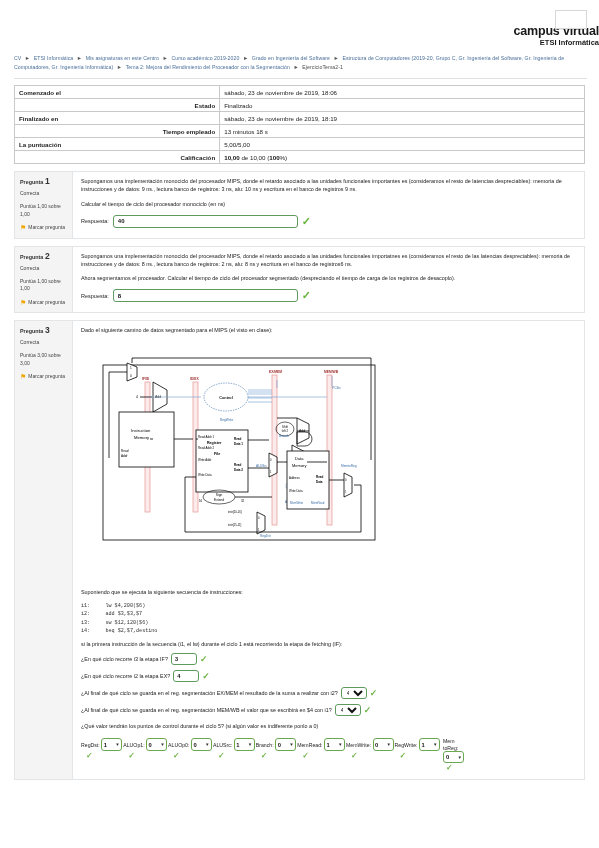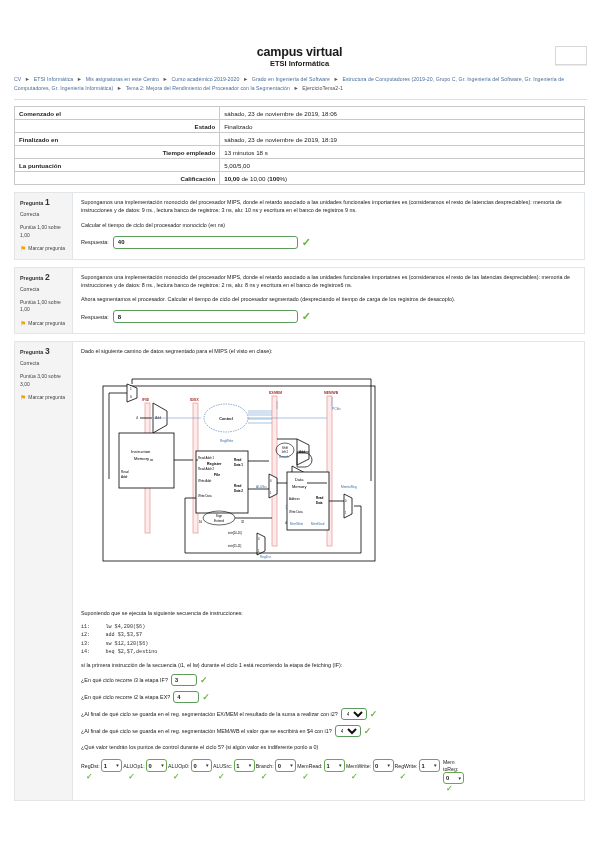--- a/index.html
+++ b/index.html
@@ -6,21 +6,21 @@
   html, body {
     margin: 0; padding: 0;
     background: #ffffff;
     width: 599px; height: 848px;
     overflow: hidden;
     font-family: "Liberation Sans", sans-serif;
   }
   .page { position: relative; width: 599px; height: 848px; background:#fff; }
 
   
-  .site-header { padding: 10px 0 4px 0; text-align: center; position: relative; margin-top: 36px; }
+  .site-header { padding: 25px 0 4px 0; text-align: right; position: relative; }
   .brand-title { font-size: 12.5px; font-weight: bold; color: #1a1a1a; letter-spacing: -0.2px; line-height: 13px; }
   .brand-sub { font-size: 7.5px; font-weight: bold; color: #1a1a1a; line-height: 10px; }
   .header-box {
     position: absolute; right: 12px; top: 10px;
     width: 32px; height: 19px;
     background: #fff; border: 1px solid #d8d8d8;
     box-shadow: 0 1px 0 rgba(0,0,0,.08);
   }
 
   

